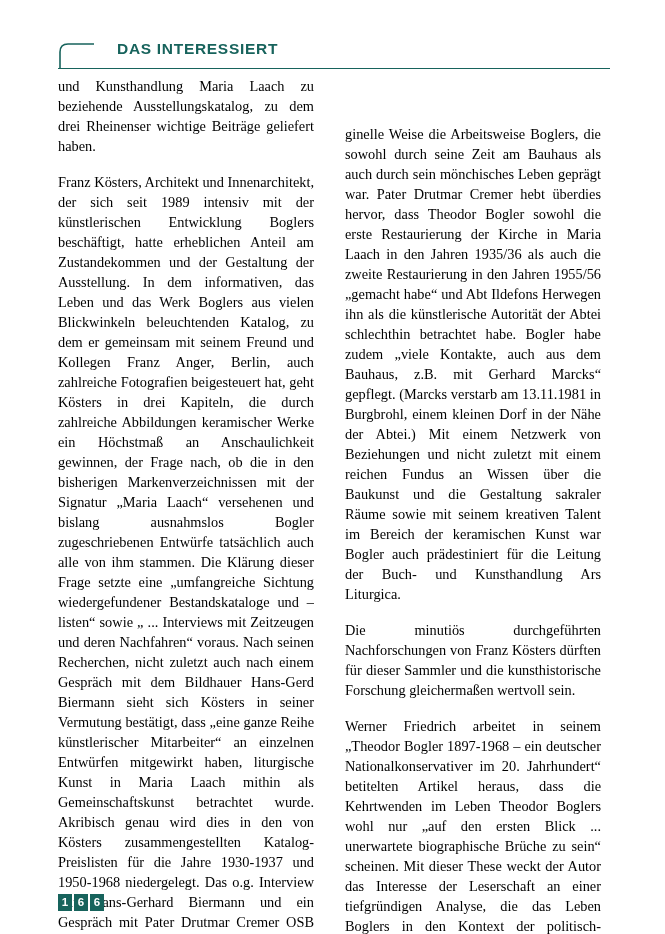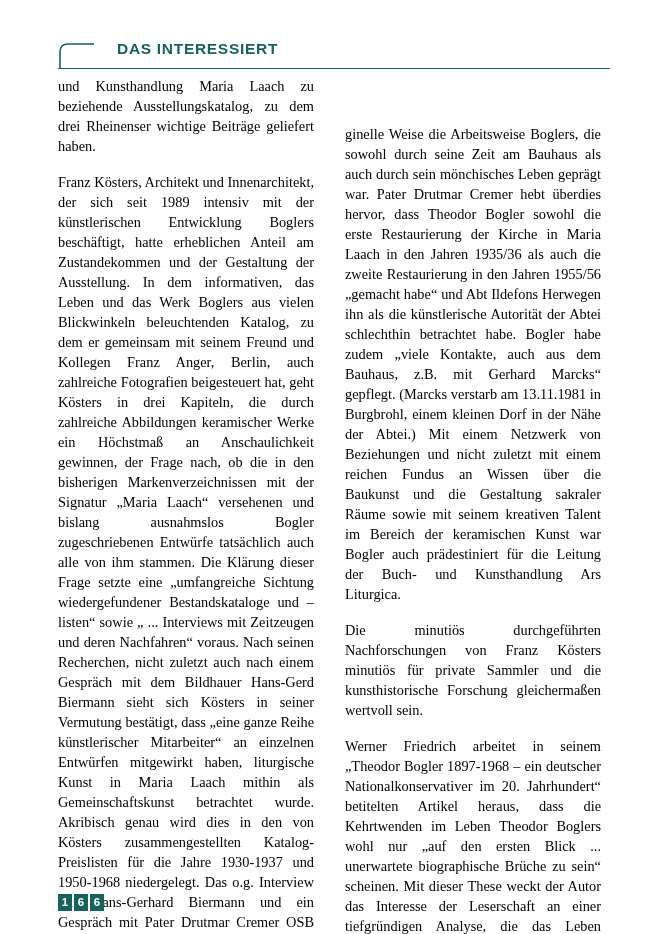--- a/index.html
+++ b/index.html
@@ -121,21 +121,21 @@
 
   <div class="columns">
 
     <div class="col col-left">
       <p>und Kunsthandlung Maria Laach zu beziehende Ausstellungskatalog, zu dem drei Rheinenser wichtige Beiträge geliefert haben.</p>
       <p>Franz Kösters, Architekt und Innenarchitekt, der sich seit 1989 intensiv mit der künstlerischen Entwicklung Boglers beschäftigt, hatte erheblichen Anteil am Zustandekommen und der Gestaltung der Ausstellung. In dem informativen, das Leben und das Werk Boglers aus vielen Blickwinkeln beleuchtenden Katalog, zu dem er gemeinsam mit seinem Freund und Kollegen Franz Anger, Berlin, auch zahlreiche Fotografien beigesteuert hat, geht Kösters in drei Kapiteln, die durch zahlreiche Abbildungen keramischer Werke ein Höchstmaß an Anschaulichkeit gewinnen, der Frage nach, ob die in den bisherigen Markenverzeichnissen mit der Signatur „Maria Laach“ versehenen und bislang ausnahmslos Bogler zugeschriebenen Entwürfe tatsächlich auch alle von ihm stammen. Die Klärung dieser Frage setzte eine „umfangreiche Sichtung wiedergefundener Bestandskataloge und –listen“ sowie „ ... Interviews mit Zeitzeugen und deren Nachfahren“ voraus. Nach seinen Recherchen, nicht zuletzt auch nach einem Gespräch mit dem Bildhauer Hans-Gerd Biermann sieht sich Kösters in seiner Vermutung bestätigt, dass „eine ganze Reihe künstlerischer Mitarbeiter“ an einzelnen Entwürfen mitgewirkt haben, liturgische Kunst in Maria Laach mithin als Gemeinschaftskunst betrachtet wurde. Akribisch genau wird dies in den von Kösters zusammengestellten Katalog-Preislisten für die Jahre 1930-1937 und 1950-1968 niedergelegt. Das o.g. Interview mit Hans-Gerhard Biermann und ein Gespräch mit Pater Drutmar Cremer OSB beleuchten zudem auf ori-</p>
     </div>
 
     <div class="col col-right">
       <p>ginelle Weise die Arbeitsweise Boglers, die sowohl durch seine Zeit am Bauhaus als auch durch sein mönchisches Leben geprägt war. Pater Drutmar Cremer hebt überdies hervor, dass Theodor Bogler sowohl die erste Restaurierung der Kirche in Maria Laach in den Jahren 1935/36 als auch die zweite Restaurierung in den Jahren 1955/56 „gemacht habe“ und Abt Ildefons Herwegen ihn als die künstlerische Autorität der Abtei schlechthin betrachtet habe. Bogler habe zudem „viele Kontakte, auch aus dem Bauhaus, z.B. mit Gerhard Marcks“ gepflegt. (Marcks verstarb am 13.11.1981 in Burgbrohl, einem kleinen Dorf in der Nähe der Abtei.) Mit einem Netzwerk von Beziehungen und nicht zuletzt mit einem reichen Fundus an Wissen über die Baukunst und die Gestaltung sakraler Räume sowie mit seinem kreativen Talent im Bereich der keramischen Kunst war Bogler auch prädestiniert für die Leitung der Buch- und Kunsthandlung Ars Liturgica.</p>
-      <p>Die minutiös durchgeführten Nachforschungen von Franz Kösters minutiös für private Sammler und die kunsthistorische Forschung gleichermaßen wertvoll sein.</p>
+      <p>Die minutiös durchgeführten Nachforschungen von Franz Kösters dürften für dieser Sammler und die kunsthistorische Forschung gleichermaßen wertvoll sein.</p>
       <p>Werner Friedrich arbeitet in seinem „Theodor Bogler 1897-1968 – ein deutscher Nationalkonservativer im 20. Jahrhundert“ betitelten Artikel heraus, dass die Kehrtwenden im Leben Theodor Boglers wohl nur „auf den ersten Blick ... unerwartete biographische Brüche zu sein“ scheinen. Mit dieser These weckt der Autor das Interesse der Leserschaft an einer tiefgründigen Analyse, die das Leben Boglers in den Kontext der politisch-historischen Entwicklung des 20. Jahrhunderts einordnet und zugleich jene über-</p>
     </div>
 
   </div>
 
   <div class="folio">
     <div class="folio-digit">1</div>
     <div class="folio-digit">6</div>
     <div class="folio-digit">6</div>
   </div>

